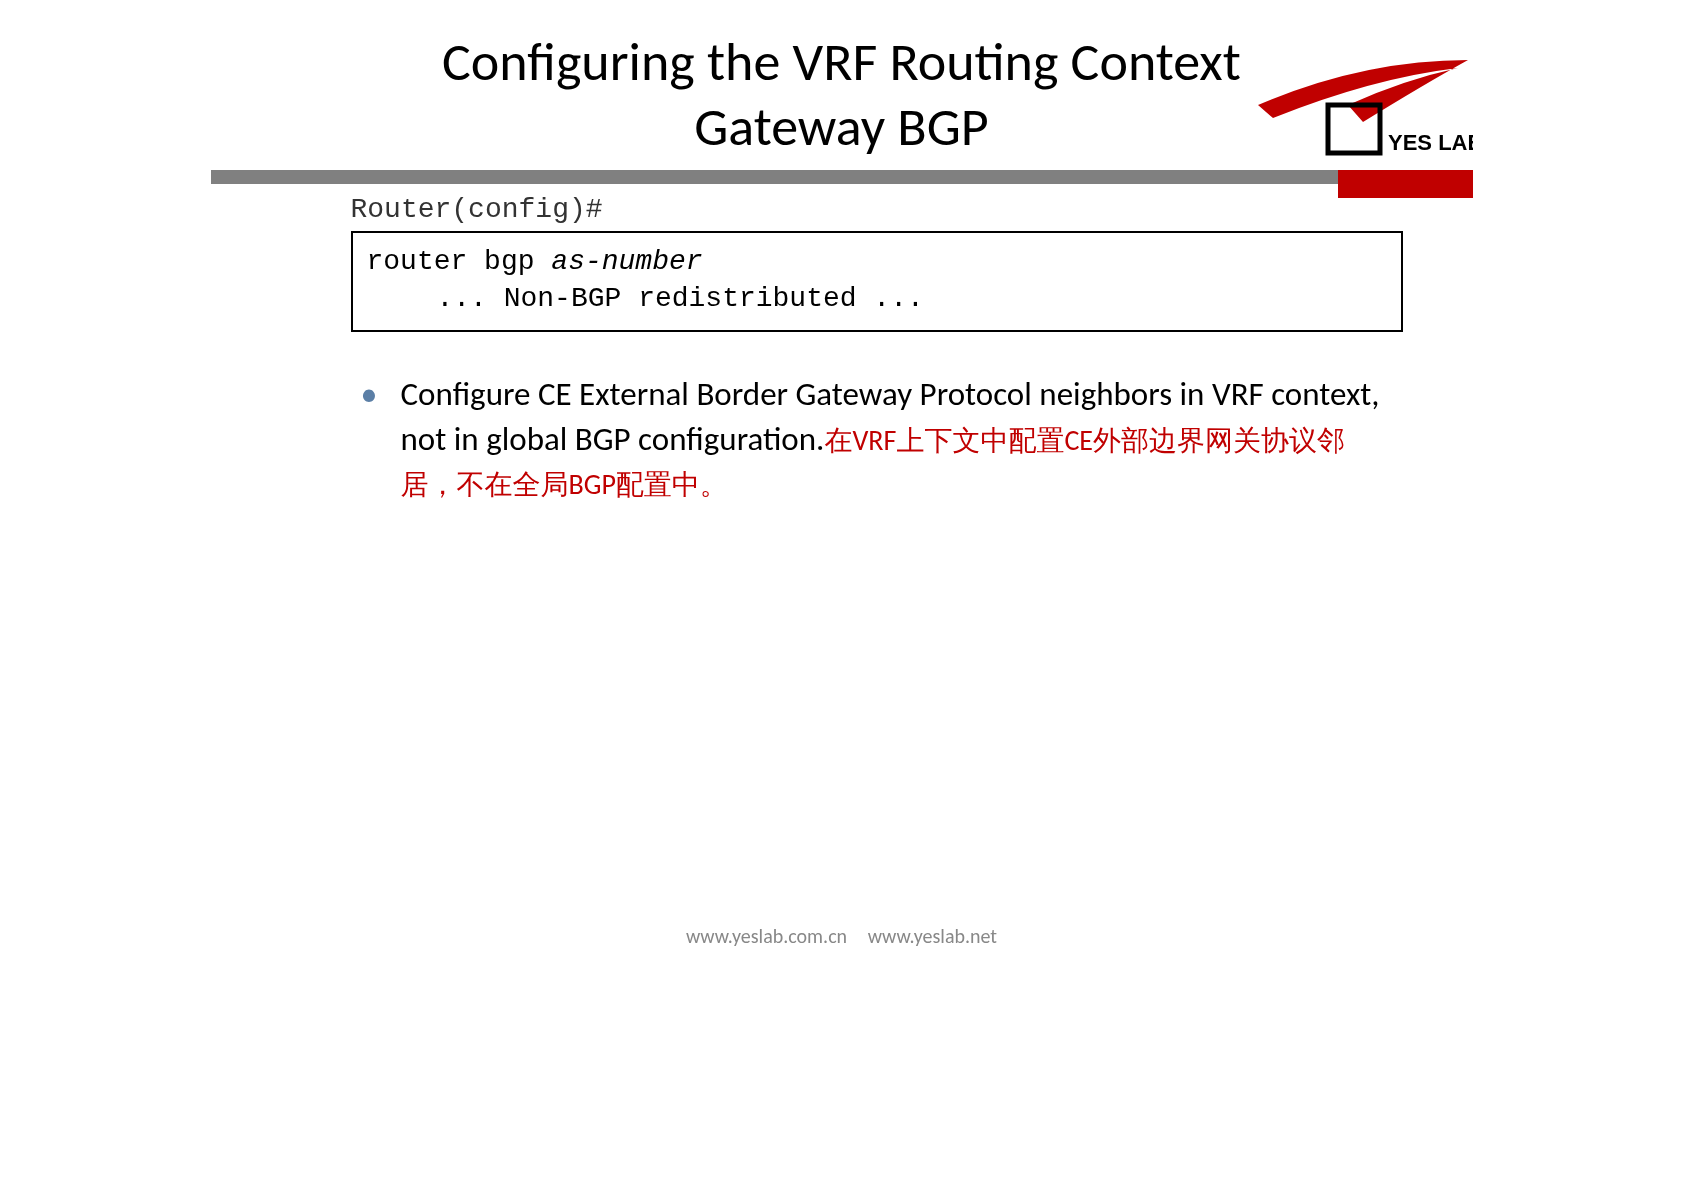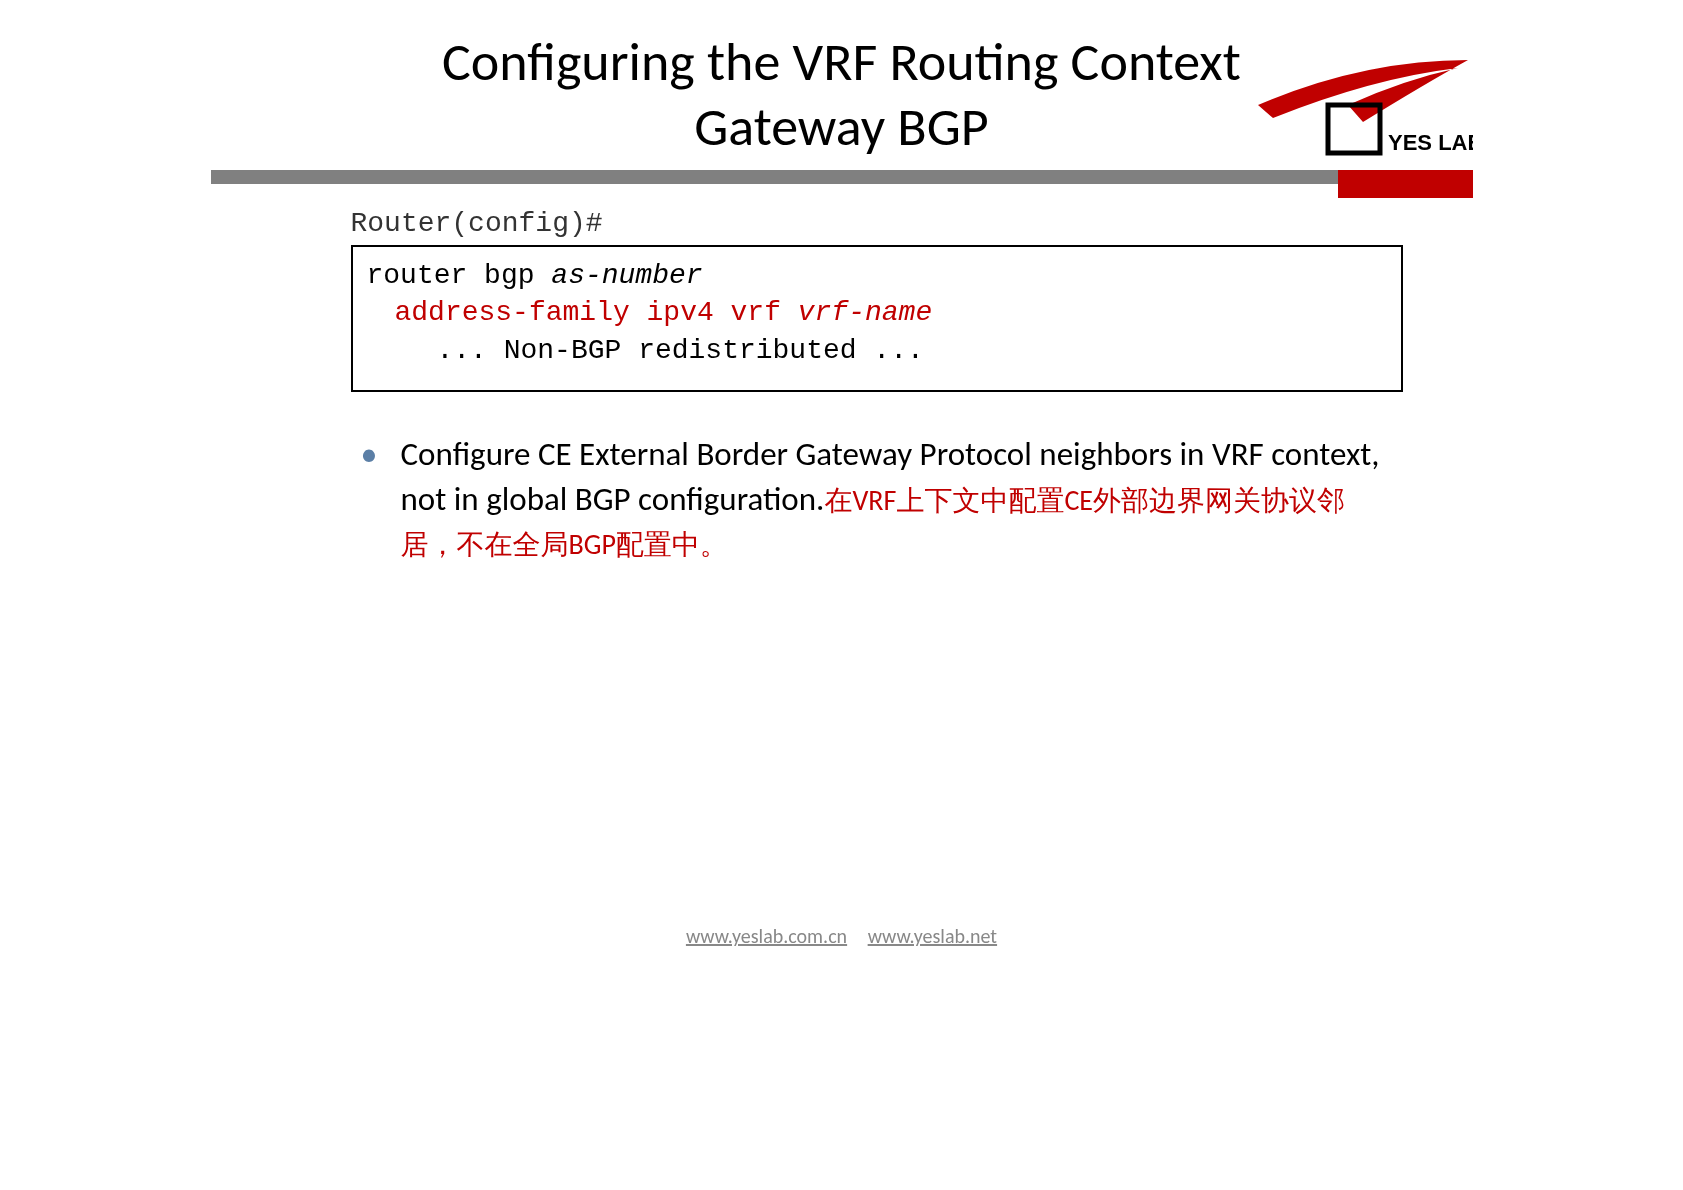--- a/index.html
+++ b/index.html
@@ -46,27 +46,27 @@
   }
   .rule-red{
     height:28px;
     width:135px;
     background:#c00000;
     margin-top:0;
   }
   .prompt{
     font-family:"Courier New",monospace;
     font-size:28px;
-    margin:18px 0 6px 140px;
+    margin:4px 0 6px 140px;
     color:#333;
   }
   .codebox{
     border:2px solid #000;
     margin:0 70px 0 140px;
-    padding:10px 14px 20px 14px;
+    padding:10px 14px 12px 14px;
     font-family:"Courier New",monospace;
     font-size:28px;
     line-height:1.35;
   }
   .codebox .kw1{color:#000;}
   .codebox .arg{font-style:italic;color:#000;}
   .codebox .kw2{color:#c00000;}
   .codebox .ind1{padding-left:28px;display:inline-block;}
   .codebox .ind2{padding-left:70px;display:inline-block;}
   .bullets{
@@ -93,21 +93,21 @@
   .red{color:#c00000;}
   .cn{font-size:28px;}
   .footer{
     position:absolute;
     bottom:0;
     width:100%;
     text-align:center;
     font-size:20px;
     color:#888;
   }
-  .footer a{color:#888;text-decoration:underline;margin:0 8px;}
+  .footer a{color:#888;margin:0 8px;}
 </style>
 </head>
 <body>
 
 <div class="slide">
 
   <h1 class="title">
     <span>Configuring the VRF Routing Context</span><br>
     <span>Gateway BGP</span>
   </h1>
@@ -125,23 +125,20 @@
     <div class="rule-red"></div>
   </div>
 
   <div class="prompt">Router(config)#</div>
 
   <div class="codebox">
     <div>
       <span class="kw1">router bgp </span><span class="arg">as-number</span>
     </div>
     <div>
-      <span class="ind1"><span class="kw2">address-family ipv4 vrf </span><span class="arg kw2">vrf-name</span></span>
-    </div>
-    <div>
       <span class="ind2 kw1">... Non-BGP redistributed ...</span>
     </div>
   </div>
 
   <ul class="bullets">
     <li>
       <span>Configure CE External Border Gateway Protocol neighbors in VRF context, not in global BGP configuration.</span><span class="red cn">在VRF上下文中配置CE外部边界网关协议邻居，不在全局BGP配置中。</span>
     </li>
   </ul>
 

